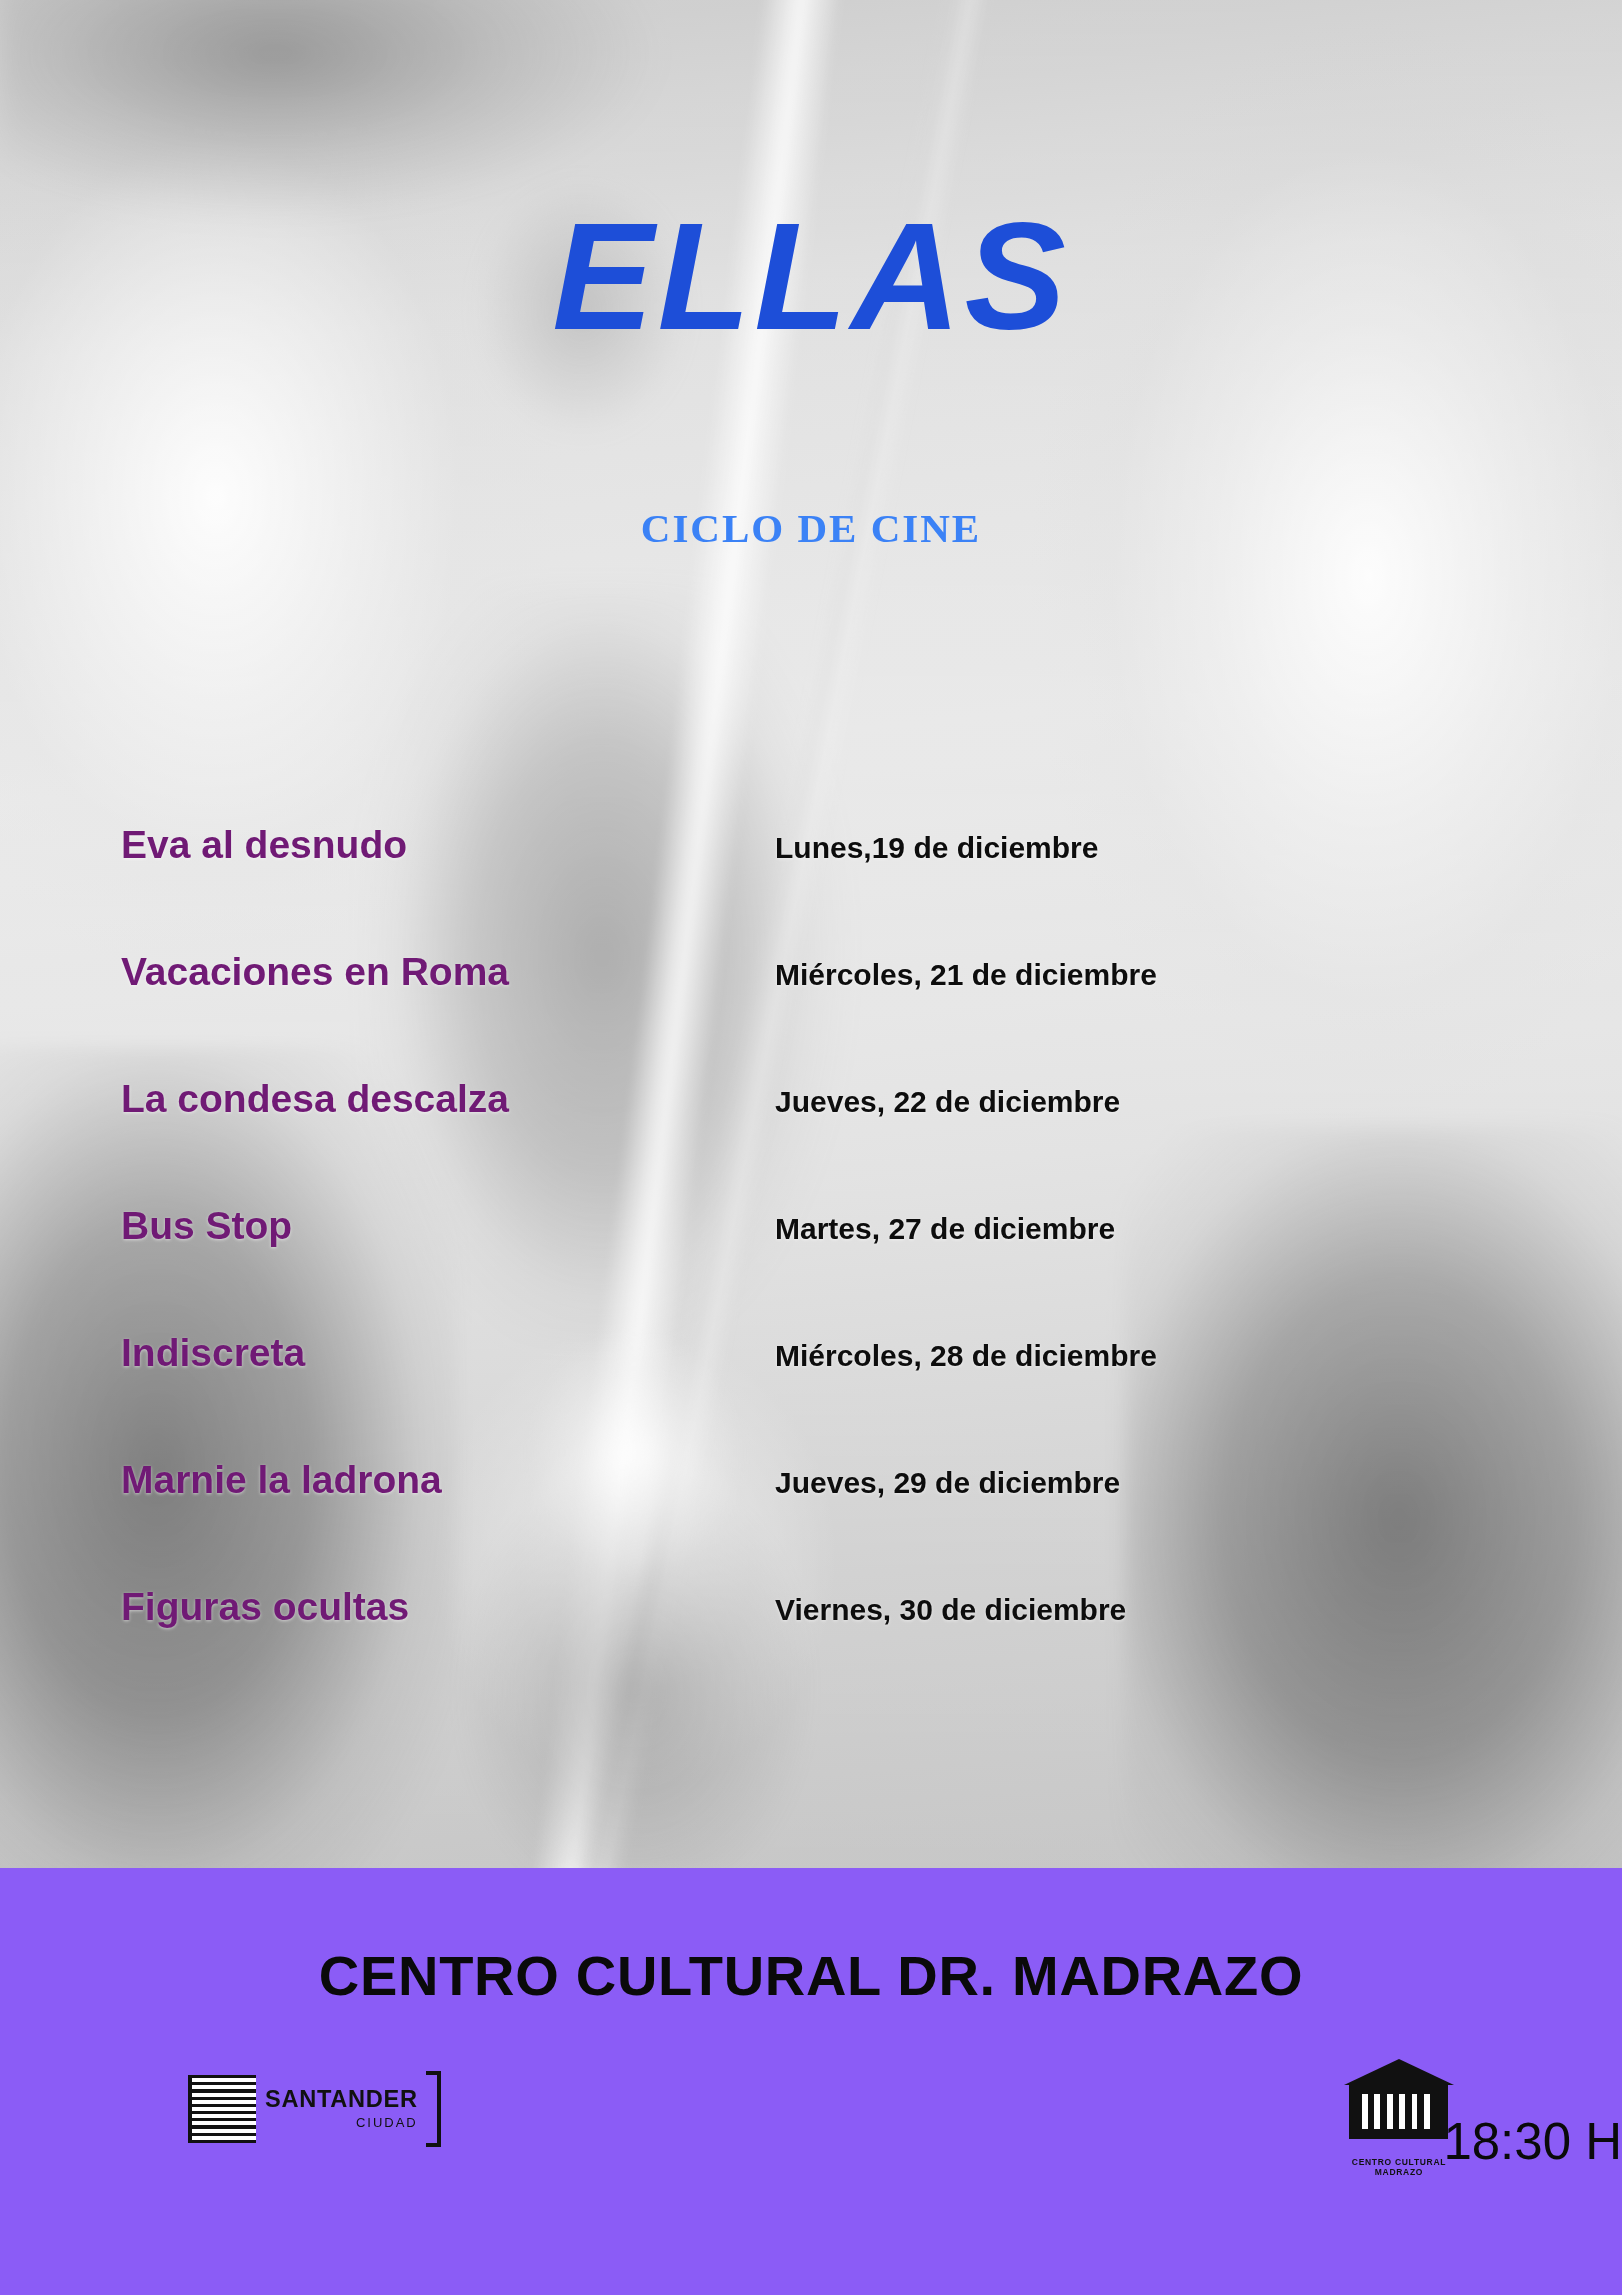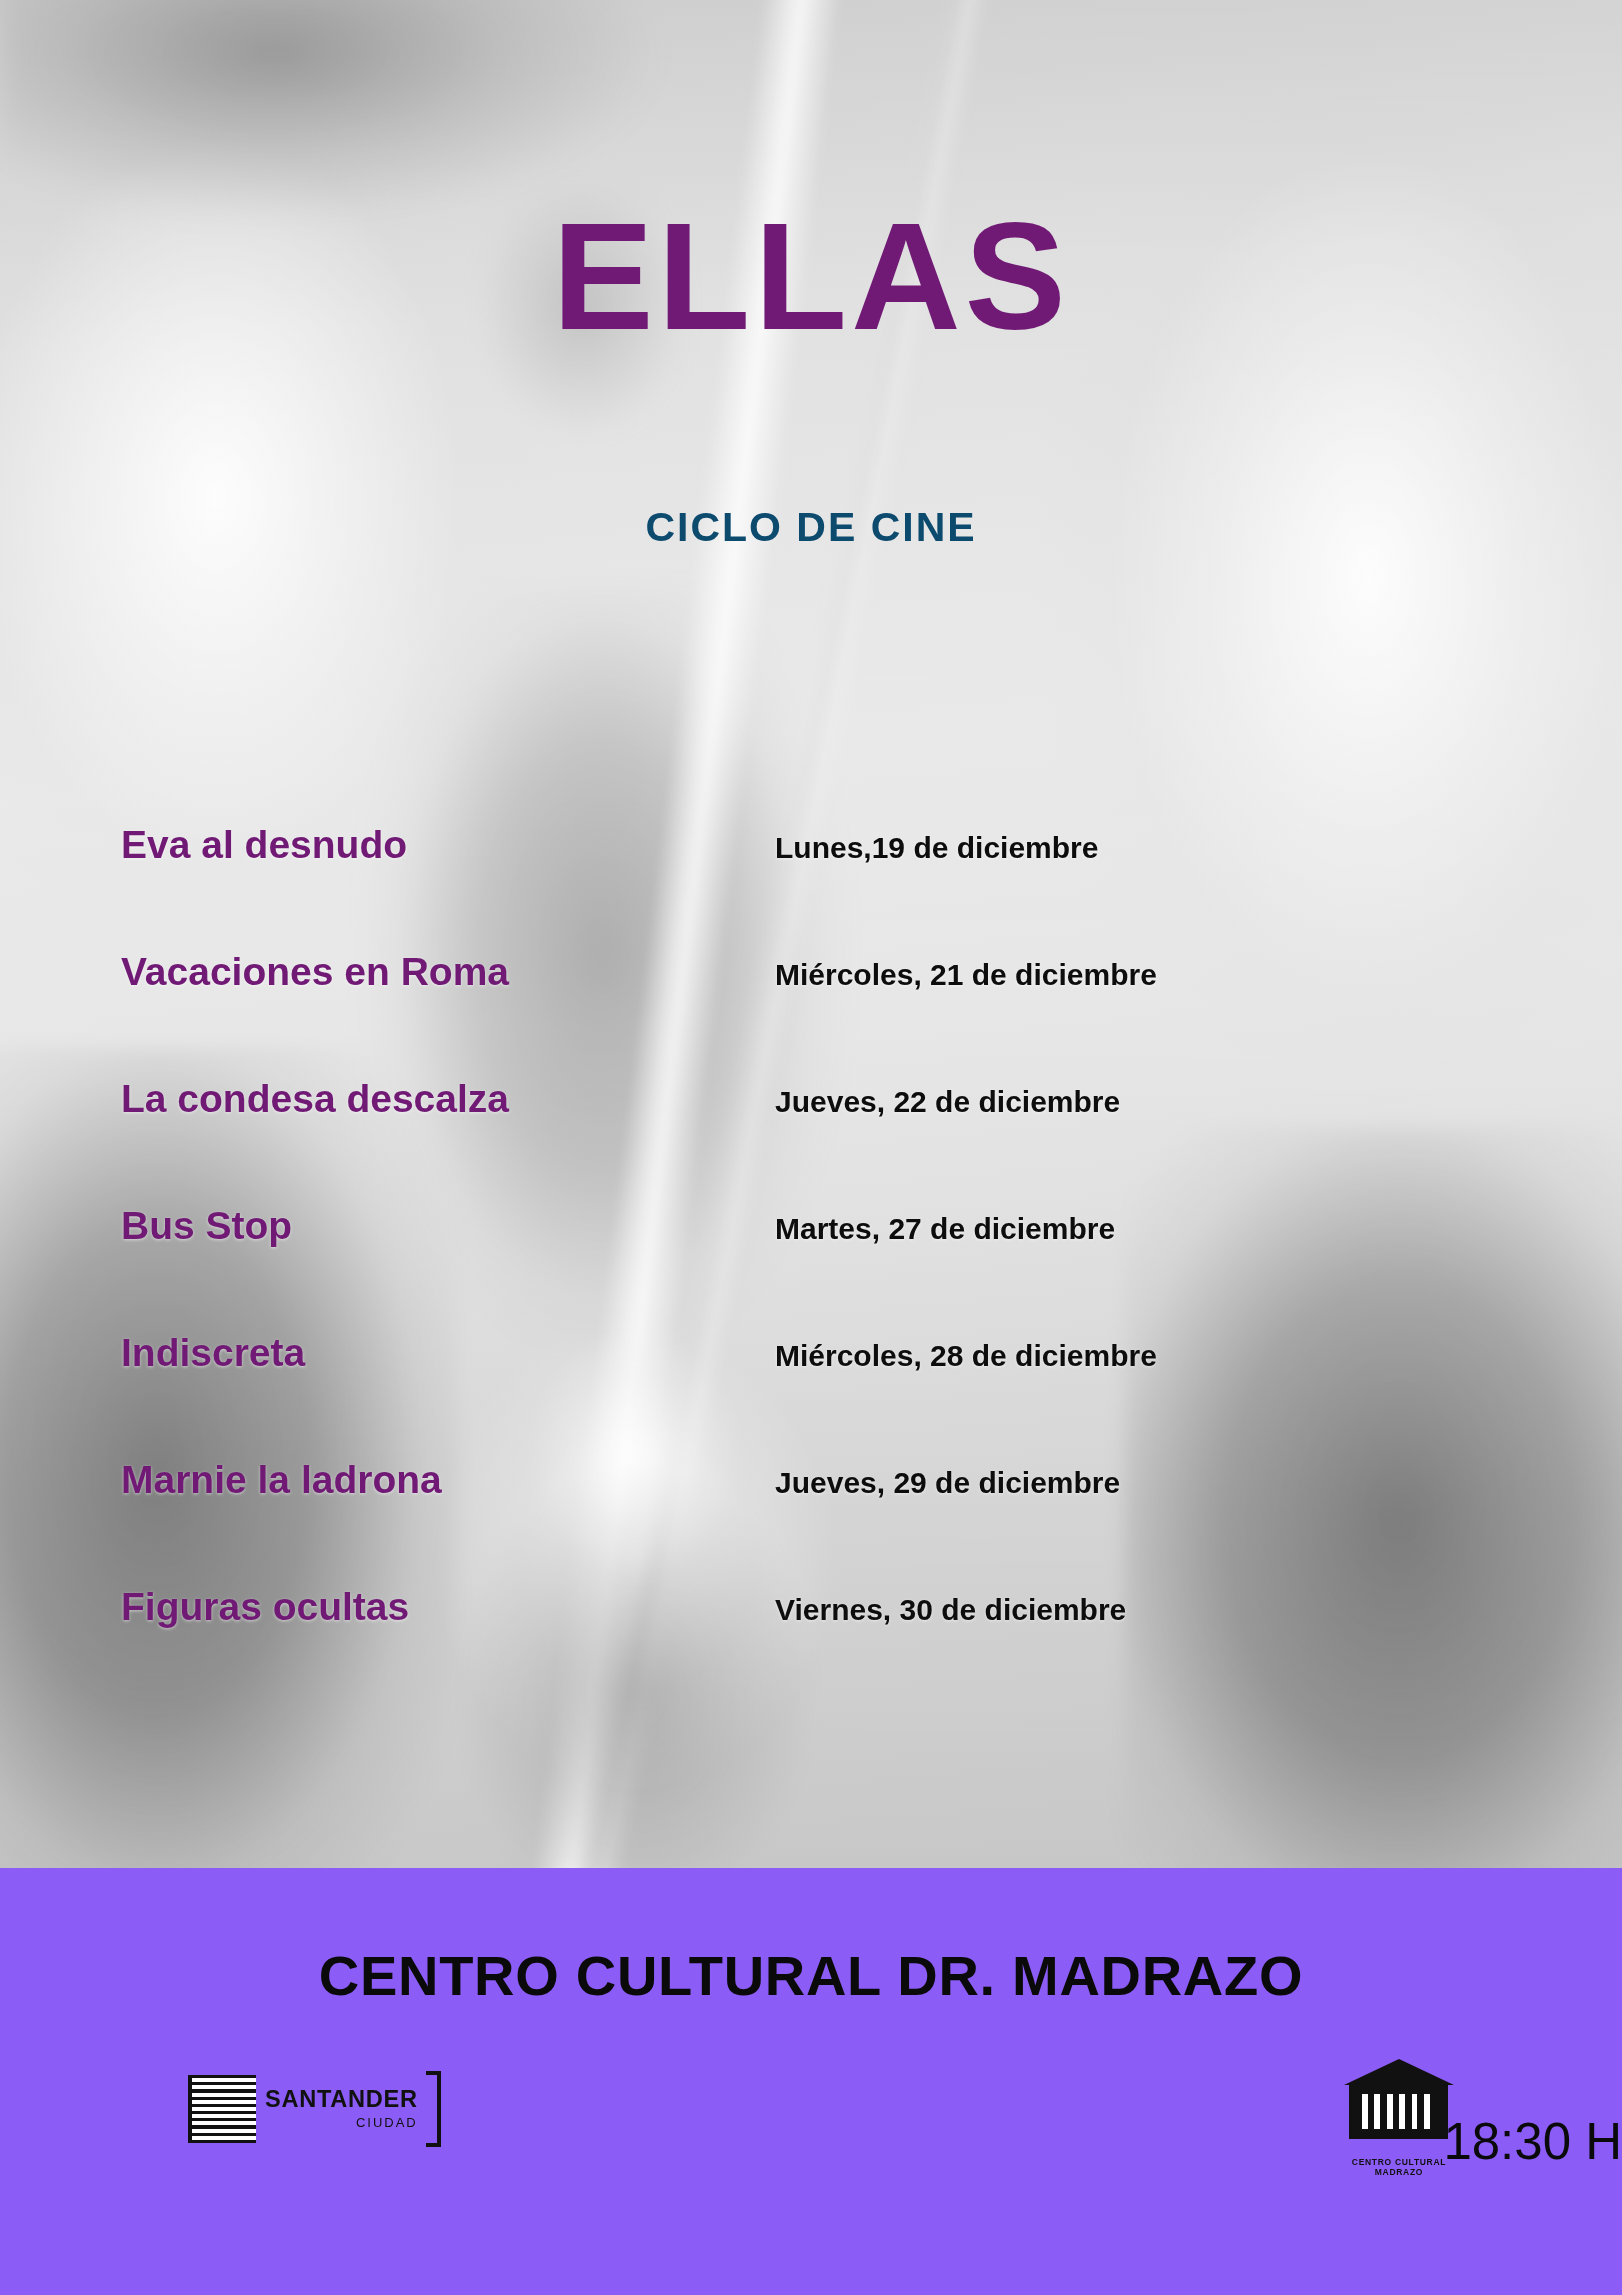--- a/index.html
+++ b/index.html
@@ -125,34 +125,35 @@
   
   .title {
     position: absolute;
     left: 0;
     top: 200px;
     width: 100%;
     text-align: center;
     font-size: 152px;
     font-weight: bold;
     letter-spacing: 3.9px;
-    color: #701a75;
+    color: #1d4ed8;
     line-height: 1;
+    font-style: italic;
   }
   .subtitle {
     position: absolute;
     left: 0;
     top: 504px;
     width: 100%;
     text-align: center;
-    font-family: Liberation Sans, sans-serif;
+    font-family: Liberation Serif, serif;
     font-size: 41px;
     font-weight: bold;
     letter-spacing: 2px;
-    color: #0c4a6e;
+    color: #3b82f6;
   }
 
   
   .schedule {
     position: absolute;
     left: 121px;
     top: 823px;
     width: 1387px;
   }
   .row {

